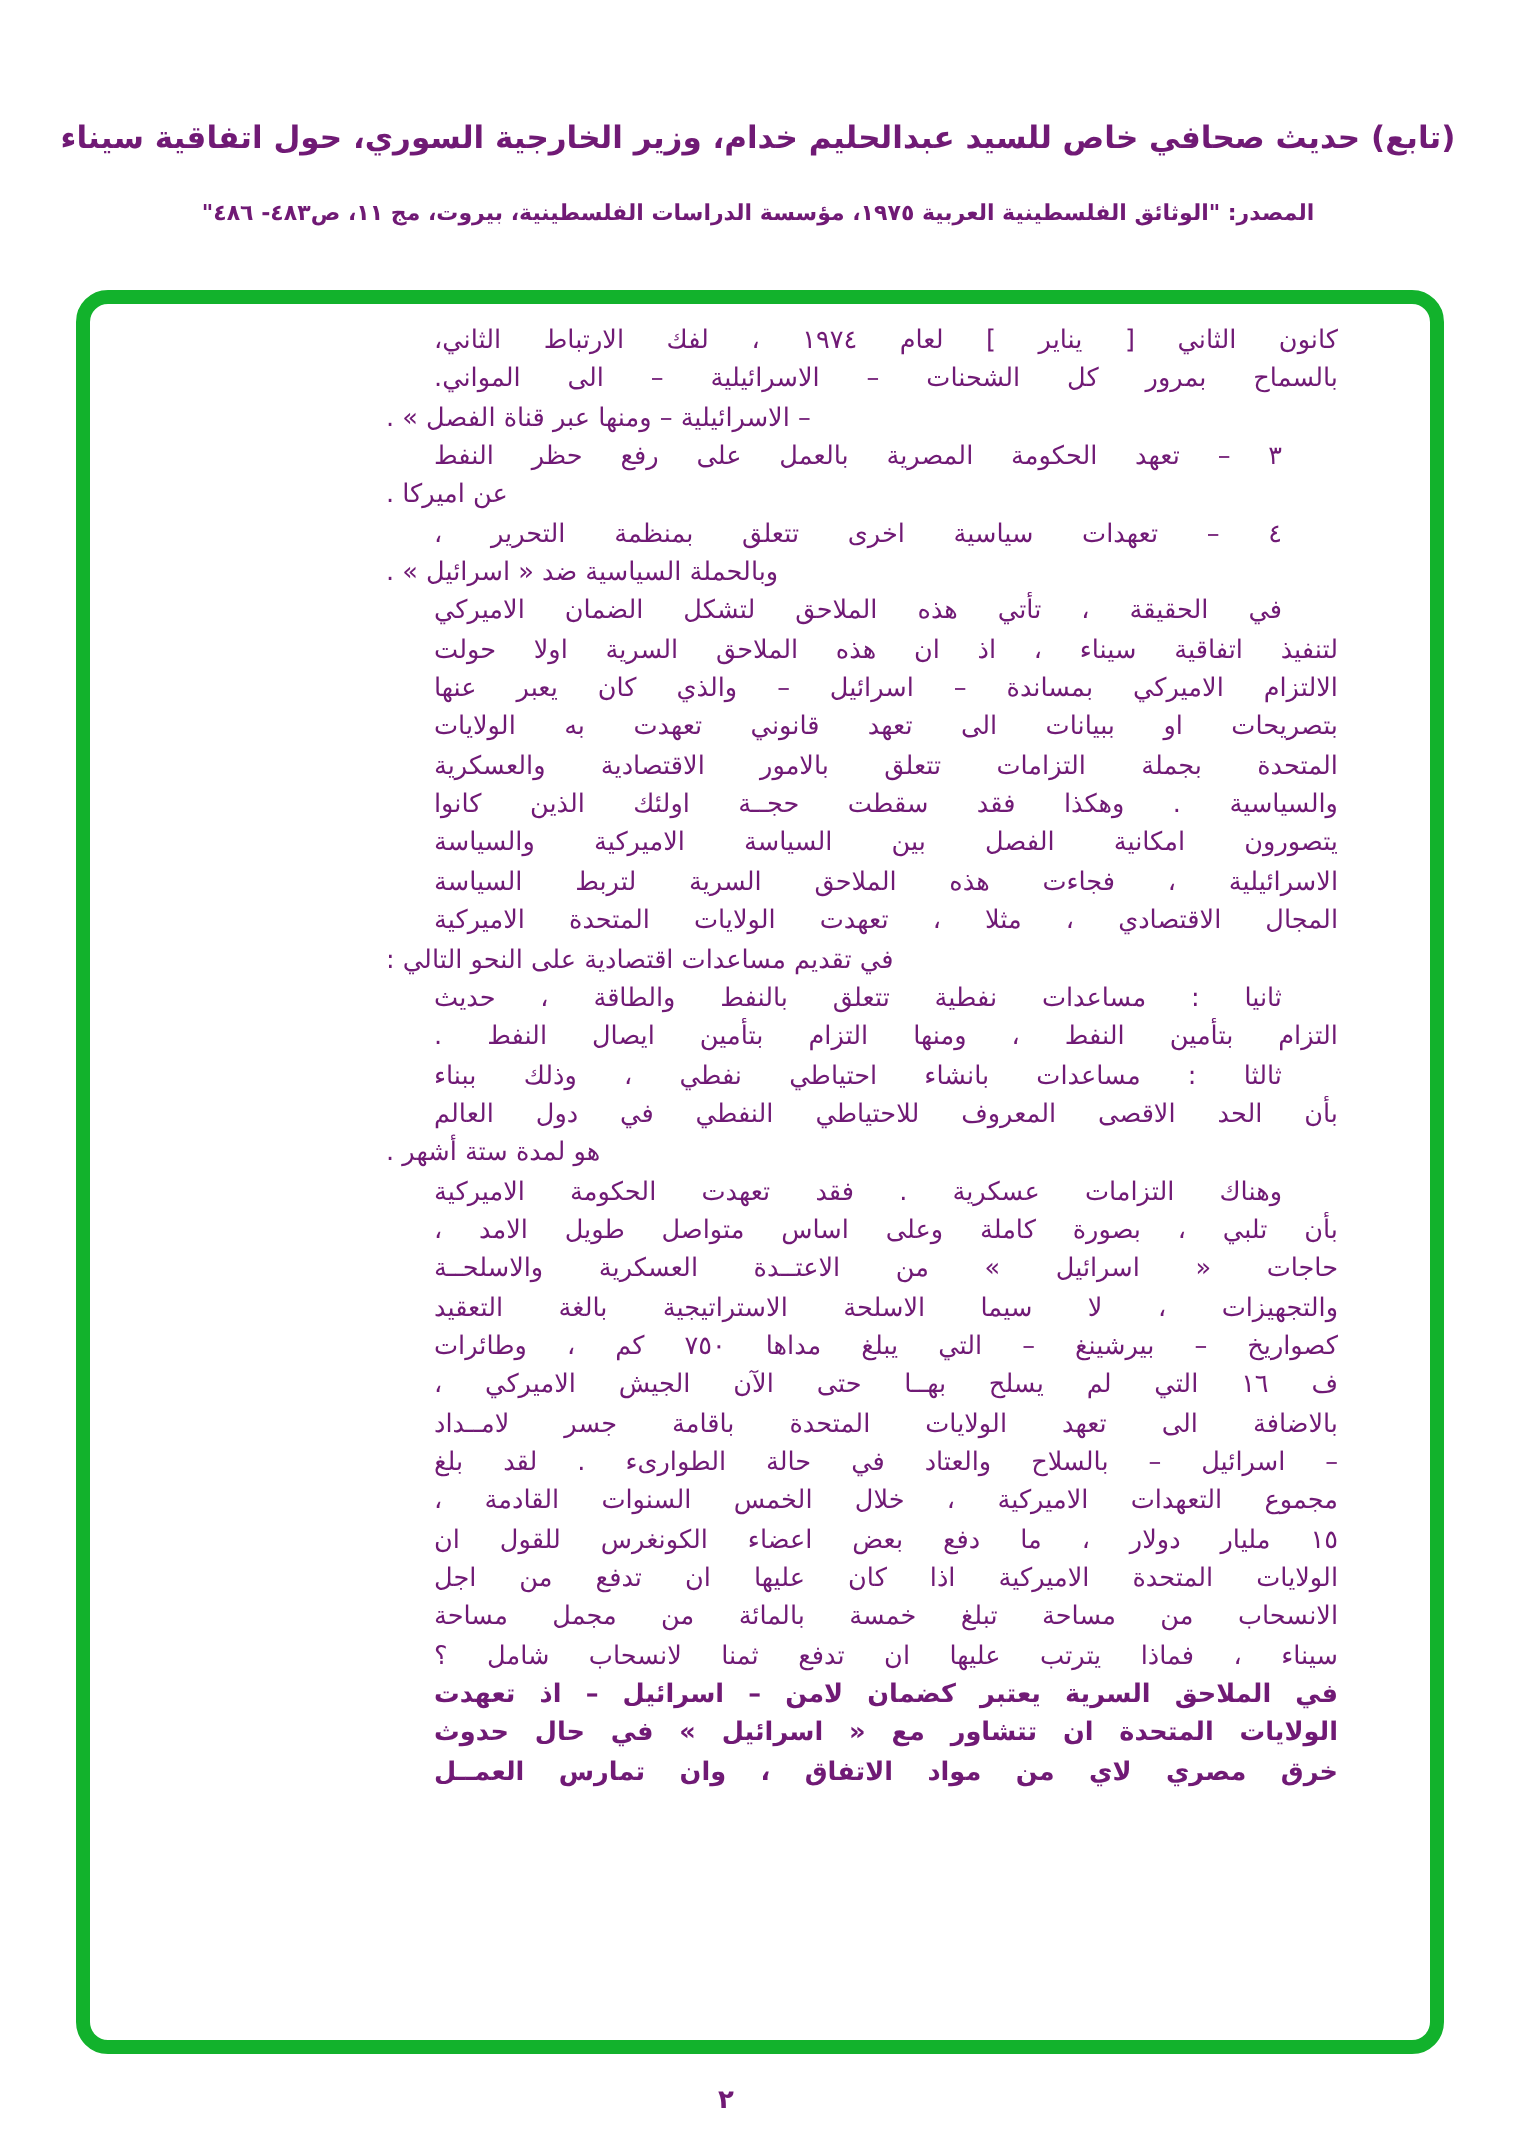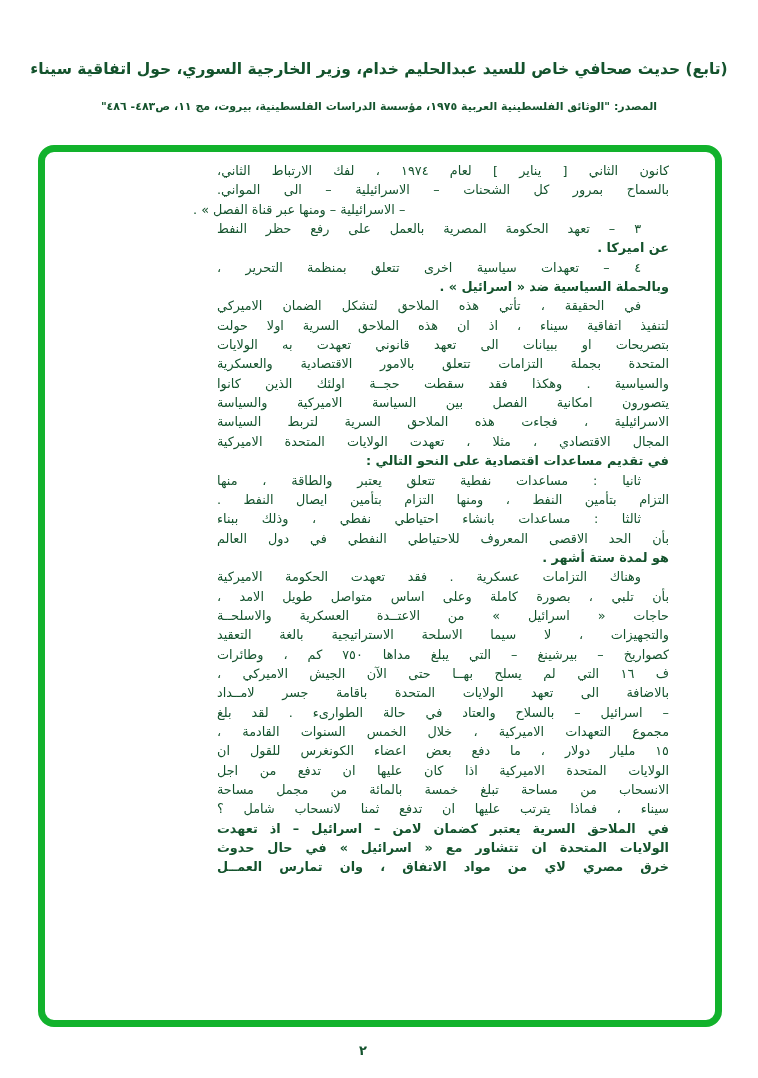--- a/index.html
+++ b/index.html
@@ -58,63 +58,64 @@
     direction: rtl;
   }
   .line {
     font-size: 12.8px;
     line-height: 19.35px;
     height: 19.35px;
     overflow: hidden;
     white-space: normal;
   }
   .a-j { text-align: justify; text-align-last: justify; margin-left: 24px; }
-  .a-r { text-align: right; font-weight: bold; }
+  .a-r { text-align: left; }
   .a-l { text-align: left; }
   .ind { padding-right: 28px; box-sizing: border-box; }
   .bold { font-weight: bold; }
   .page-number {
     position: absolute;
     top: 1043px;
     left: -16px;
     width: 758px;
     text-align: center;
     font-weight: bold;
     font-size: 13px;
   }
 </style>
 </head>
 <body>
 
-<div class="page" style="color: #14532d;">
+<div class="page" style="color: #701a75;">
 
   <div class="title" dir="rtl">(تابع) حديث صحافي خاص للسيد عبدالحليم خدام، وزير الخارجية السوري، حول اتفاقية سيناء</div>
 
   <div class="source" dir="rtl">المصدر: "الوثائق الفلسطينية العربية ١٩٧٥، مؤسسة الدراسات الفلسطينية، بيروت، مج ١١، ص٤٨٣- ٤٨٦"</div>
 
   <div class="border-box" style="border-color: rgb(18, 178, 44);"></div>
 
   <div class="text-column">
       <div class="line a-j">كانون الثاني [ يناير ] لعام ١٩٧٤ ، لفك الارتباط الثاني،</div>
       <div class="line a-j">بالسماح بمرور كل الشحنات – الاسرائيلية – الى المواني.</div>
       <div class="line a-l">– الاسرائيلية – ومنها عبر قناة الفصل » .</div>
       <div class="line a-j ind">٣ – تعهد الحكومة المصرية بالعمل على رفع حظر النفط</div>
       <div class="line a-r">عن اميركا .</div>
       <div class="line a-j ind">٤ – تعهدات سياسية اخرى تتعلق بمنظمة التحرير ،</div>
       <div class="line a-r">وبالحملة السياسية ضد « اسرائيل » .</div>
       <div class="line a-j ind">في الحقيقة ، تأتي هذه الملاحق لتشكل الضمان الاميركي</div>
       <div class="line a-j">لتنفيذ اتفاقية سيناء ، اذ ان هذه الملاحق السرية اولا حولت</div>
+      <div class="line a-j">الالتزام الاميركي بمساندة – اسرائيل – والذي كان يعبر عنها</div>
       <div class="line a-j">بتصريحات او ببيانات الى تعهد قانوني تعهدت به الولايات</div>
       <div class="line a-j">المتحدة بجملة التزامات تتعلق بالامور الاقتصادية والعسكرية</div>
       <div class="line a-j">والسياسية . وهكذا فقد سقطت حجــة اولئك الذين كانوا</div>
       <div class="line a-j">يتصورون امكانية الفصل بين السياسة الاميركية والسياسة</div>
       <div class="line a-j">الاسرائيلية ، فجاءت هذه الملاحق السرية لتربط السياسة</div>
       <div class="line a-j">المجال الاقتصادي ، مثلا ، تعهدت الولايات المتحدة الاميركية</div>
       <div class="line a-r">في تقديم مساعدات اقتصادية على النحو التالي :</div>
-      <div class="line a-j ind">ثانيا : مساعدات نفطية تتعلق يعتبر والطاقة ، منها</div>
+      <div class="line a-j ind">ثانيا : مساعدات نفطية تتعلق بالنفط والطاقة ، حديث</div>
       <div class="line a-j">التزام بتأمين النفط ، ومنها التزام بتأمين ايصال النفط .</div>
       <div class="line a-j ind">ثالثا : مساعدات بانشاء احتياطي نفطي ، وذلك ببناء</div>
       <div class="line a-j">بأن الحد الاقصى المعروف للاحتياطي النفطي في دول العالم</div>
       <div class="line a-r">هو لمدة ستة أشهر .</div>
       <div class="line a-j ind">وهناك التزامات عسكرية . فقد تعهدت الحكومة الاميركية</div>
       <div class="line a-j">بأن تلبي ، بصورة كاملة وعلى اساس متواصل طويل الامد ،</div>
       <div class="line a-j">حاجات « اسرائيل » من الاعتــدة العسكرية والاسلحــة</div>
       <div class="line a-j">والتجهيزات ، لا سيما الاسلحة الاستراتيجية بالغة التعقيد</div>
       <div class="line a-j">كصواريخ – بيرشينغ – التي يبلغ مداها ٧٥٠ كم ، وطائرات</div>
       <div class="line a-j">ف ١٦ التي لم يسلح بهــا حتى الآن الجيش الاميركي ،</div>

